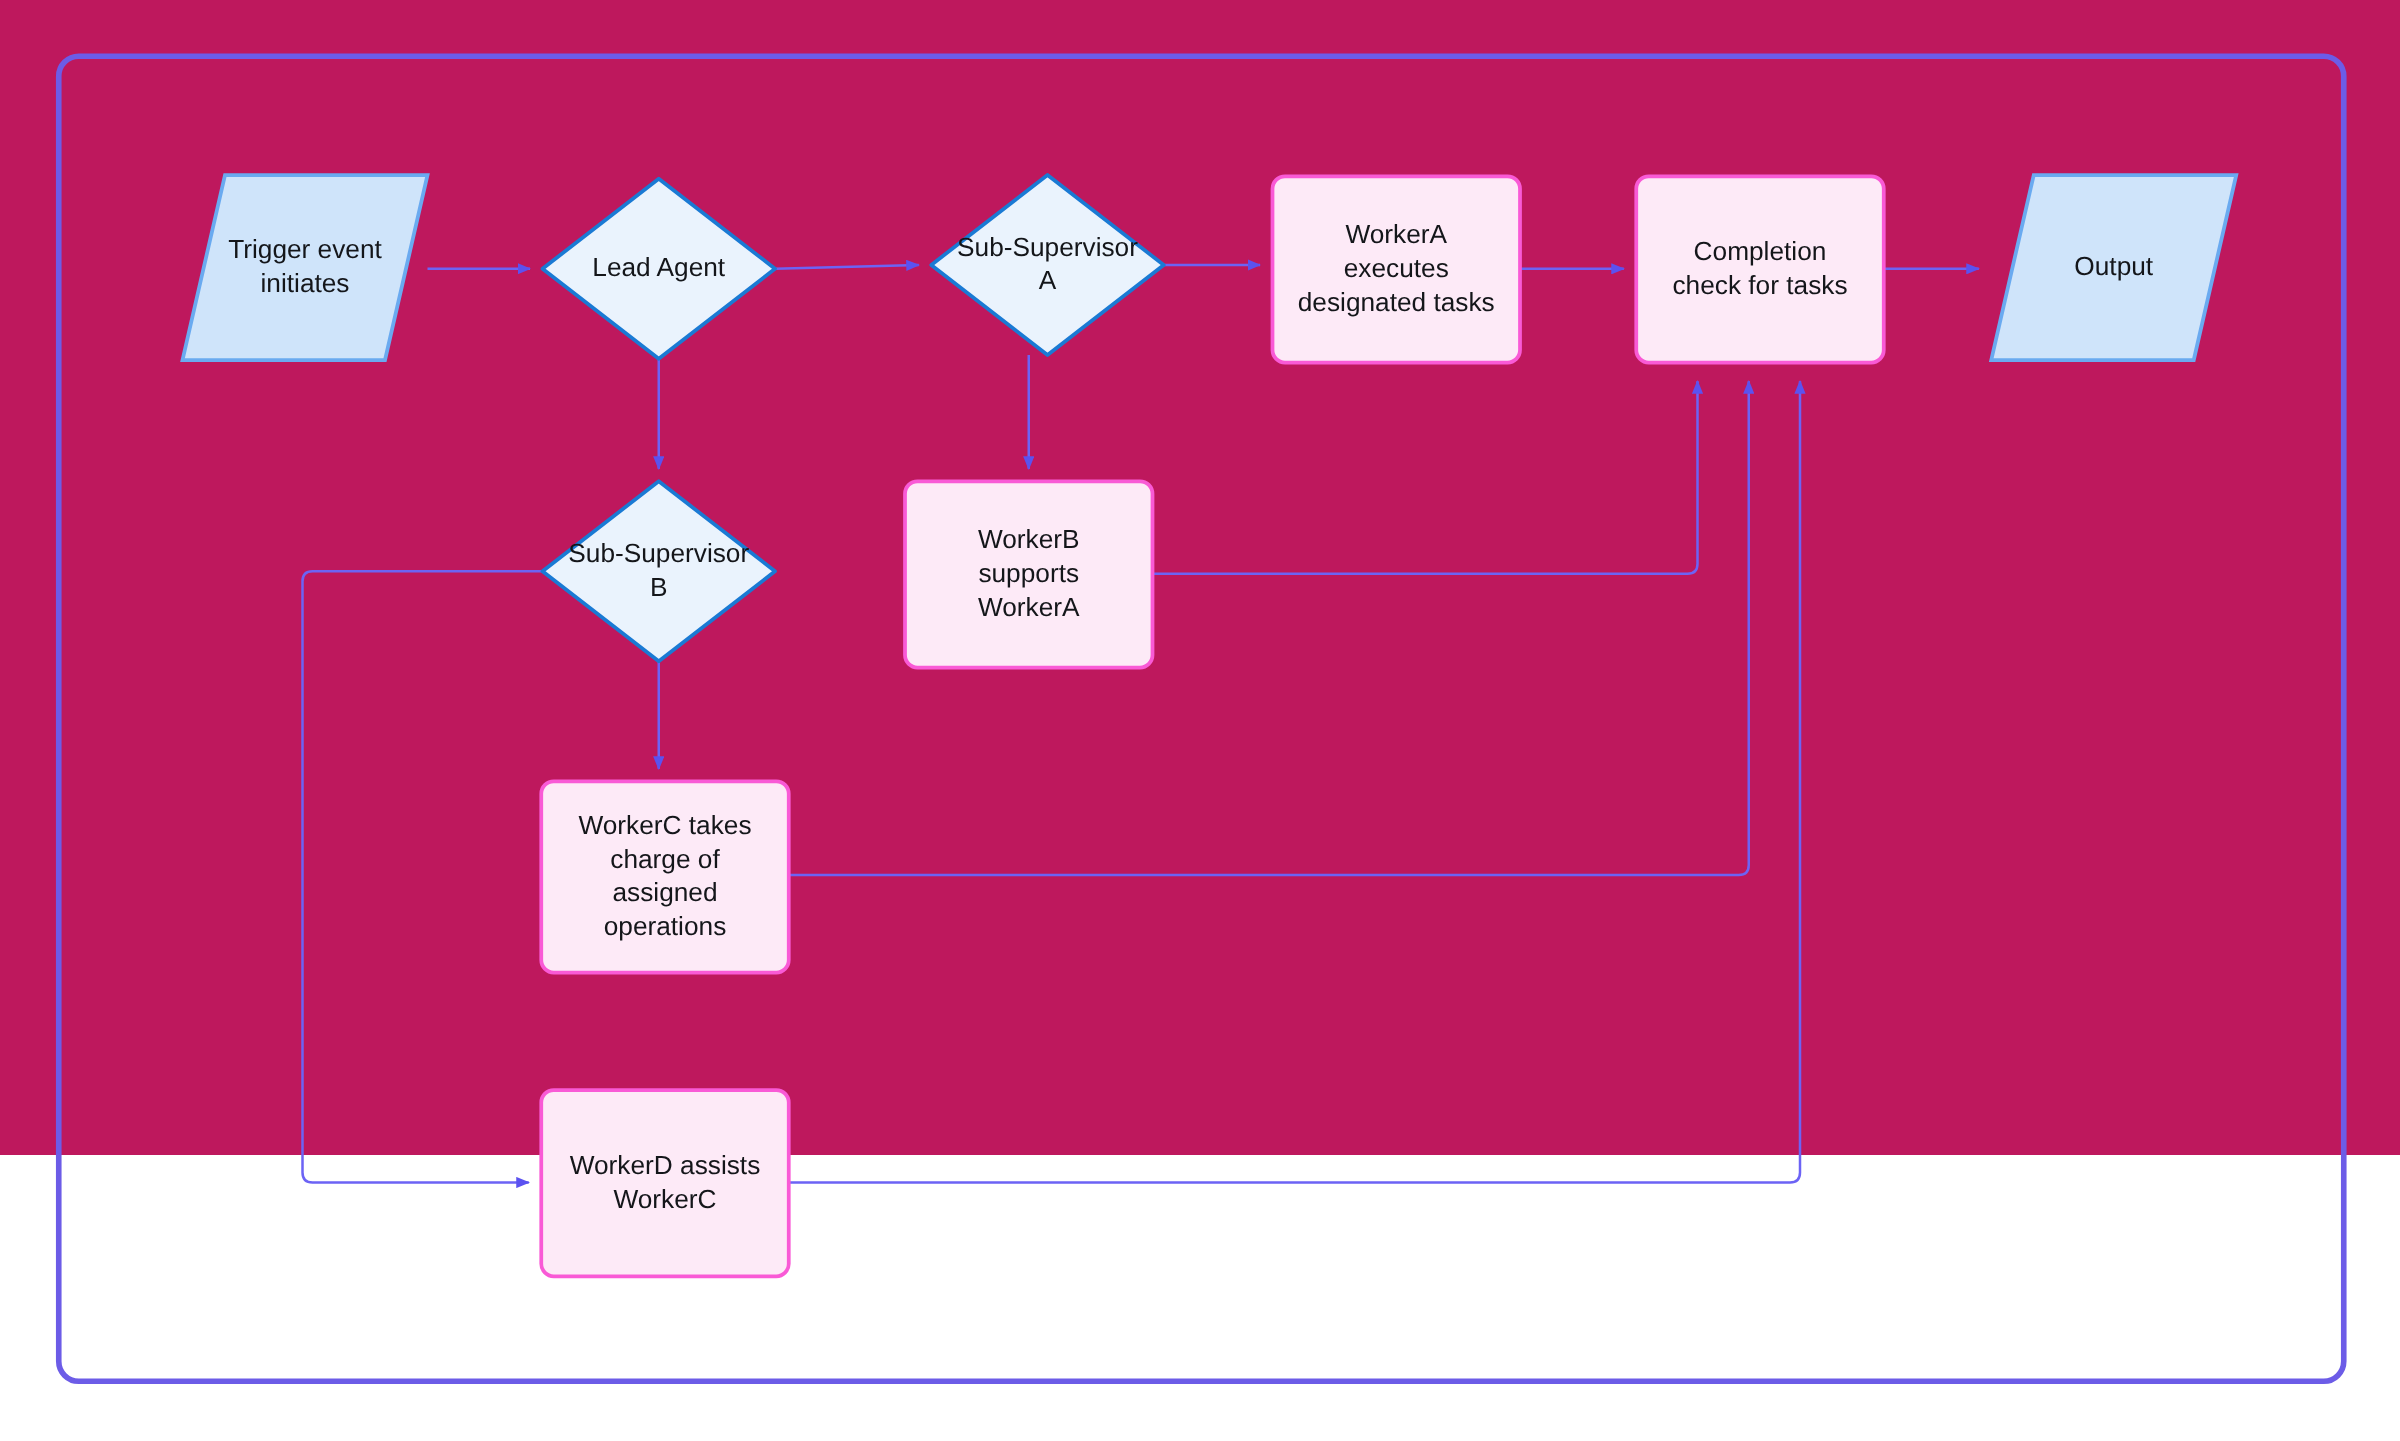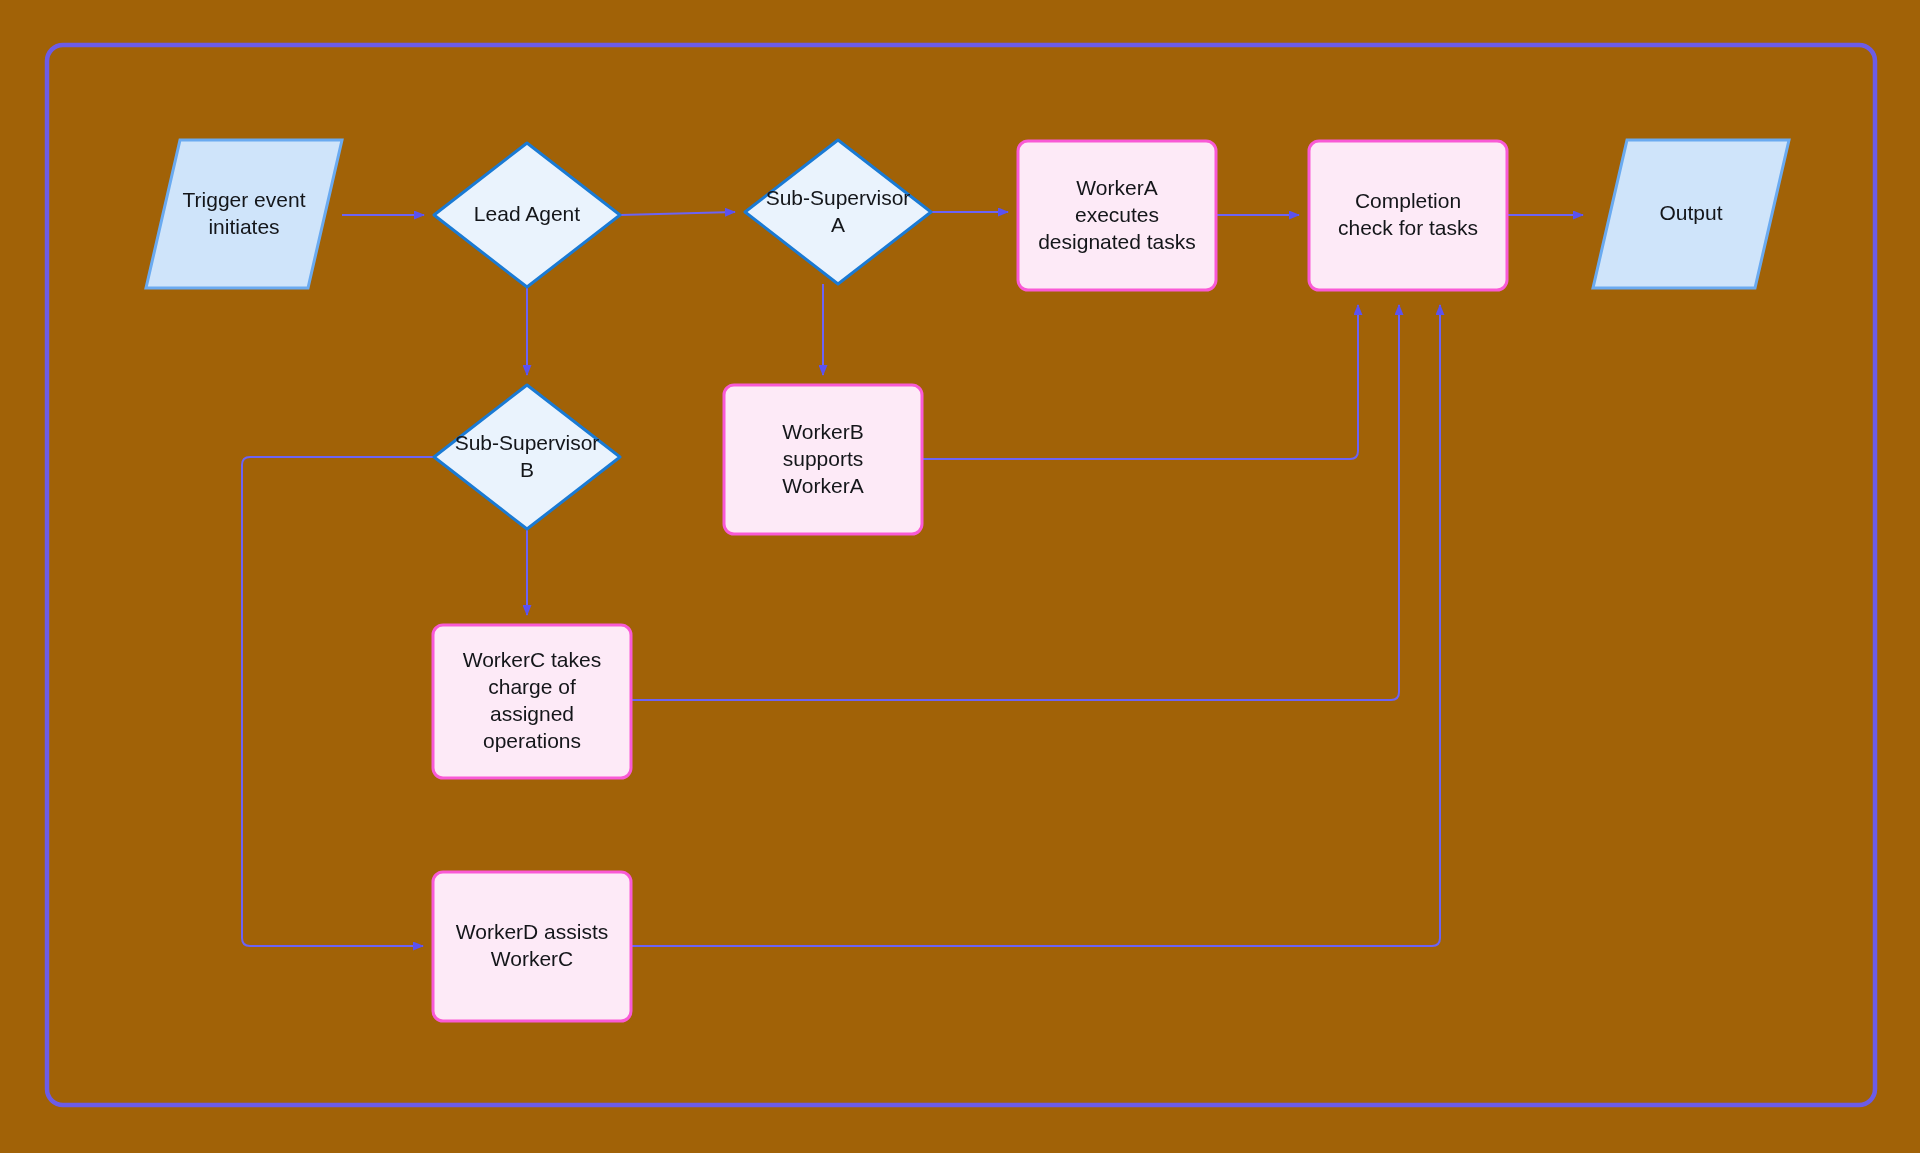--- a/index.html
+++ b/index.html
@@ -9,22 +9,22 @@
   }
   body {
     width: 1920px;
     height: 1153px;
     font-family: "Liberation Sans", sans-serif;
     overflow: hidden;
   }
   #canvas {
     position: relative;
     width: 1920px;
-    height: 1153px;
-    background: #a16207;
+    height: 924px;
+    background: #be185d;
   }
   svg.flow {
     position: absolute;
     top: 0;
     left: 0;
     width: 1920px;
     height: 1153px;
     display: block;
   }
   .node-label {

